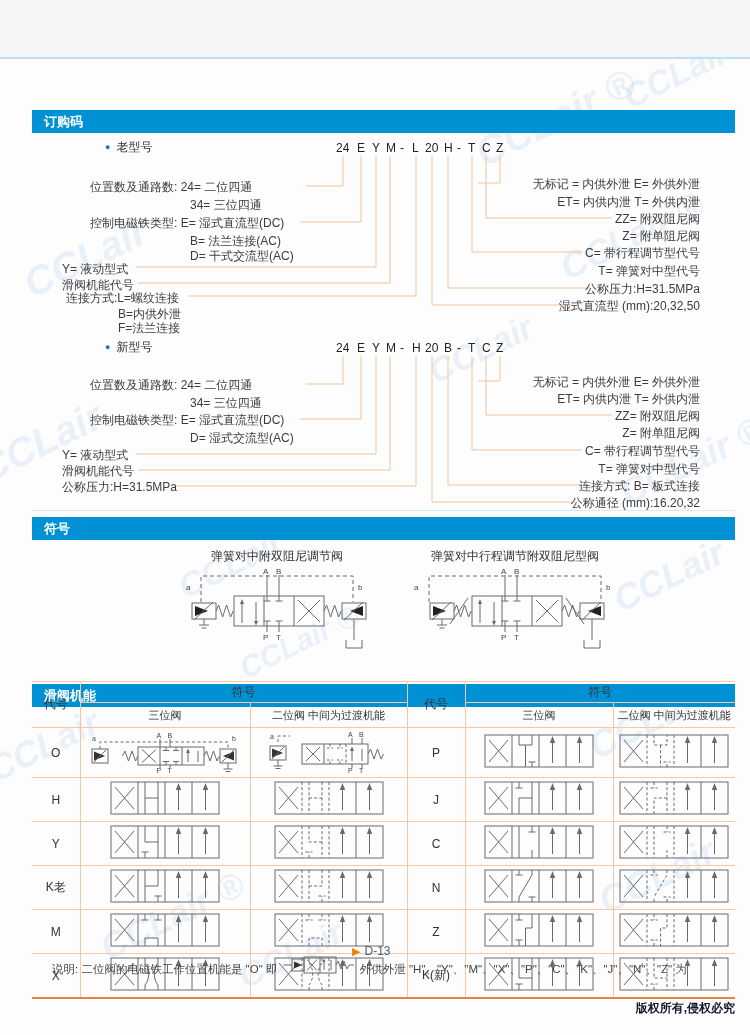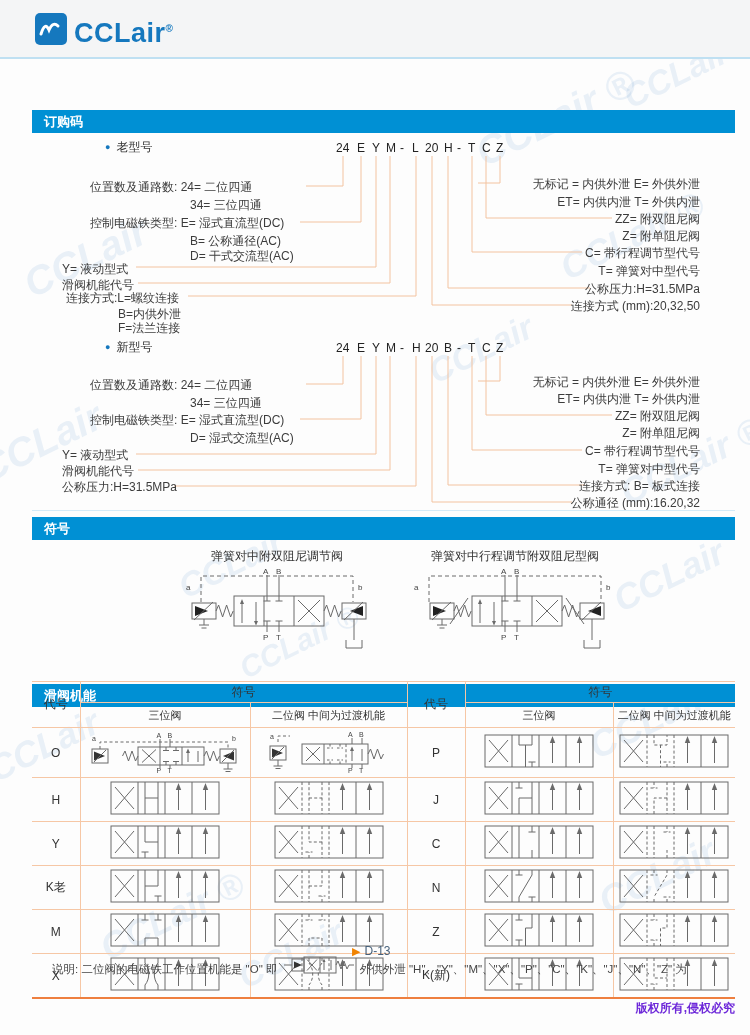--- a/index.html
+++ b/index.html
@@ -35,21 +35,21 @@
   table.spool td:first-child{border-left:none;}
   table.spool td:last-child{border-right:none;}
   table.spool tr.h1 td{height:20px;border-top:none;font-size:12px;}
   table.spool tr.h2 td{height:24px;font-size:11px;margin-left:42px;}
   table.spool tr.d td{height:38px;}
   
   .note{position:absolute;left:52px;top:952px;width:660px;font-size:11.5px;color:#444;line-height:26px;}
   .note .inline-sym{display:inline-block;vertical-align:middle;margin:0 2px;}
   .pagemark{position:absolute;left:352px;top:944px;font-size:12px;color:#46607a;}
   .pagemark .tri{color:#f08300;font-size:11px;margin-right:4px;}
-  .copyright{position:absolute;right:15px;top:1000px;font-size:12px;font-weight:bold;color:#6d28d9;}
+  .copyright{position:absolute;right:15px;top:1000px;font-size:12px;font-weight:bold;color:#0f172a;}
   svg text{font-family:"Liberation Sans","DejaVu Sans",sans-serif;}
 </style>
 </head>
 <body>
 
 <div class="page">
 
   <div id="wm-layer">
       <div class="wm" style="left: 470px; top: 95px; font-size: 40px;">CCLair ®</div>
       <div class="wm" style="left: 620px; top: 55px; font-size: 34px;">CCLair</div>
@@ -62,27 +62,20 @@
       <div class="wm" style="left: 610px; top: 555px; font-size: 36px;">CCLair</div>
       <div class="wm" style="left: 235px; top: 625px; font-size: 30px;">CCLair ®</div>
       <div class="wm" style="left: -15px; top: 725px; font-size: 36px;">CCLair</div>
       <div class="wm" style="left: 585px; top: 700px; font-size: 38px;">CCLair</div>
       <div class="wm" style="left: 95px; top: 895px; font-size: 36px;">CCLair ®</div>
       <div class="wm" style="left: 595px; top: 855px; font-size: 38px;">CCLair</div>
       <div class="wm" style="left: 235px; top: 935px; font-size: 34px;">CCLair</div>
     </div>
 
   <div class="hdr">
-    <div class="logo">
-      <svg width="34" height="34" viewBox="0 0 34 34">
-        <rect x="1" y="1" width="32" height="32" rx="5" fill="#1578be"></rect>
-        <path d="M7 22 Q11 9 15 18 Q19 9 24 14" stroke="#fff" stroke-width="3" fill="none" stroke-linecap="round"></path>
-      </svg>
-      <span class="brand"><span>CCLair</span><sup>®</sup></span>
-    </div>
   </div>
 
   <div class="bar" style="top:110px;">
     <span>订购码</span>
   </div>
 
   <svg class="leads" width="750" height="1035">
     <g stroke="#f3c3a0" stroke-width="1" fill="none">
       <path d="M343 156 V186 H306"></path>
         <path d="M361 156 V222 H300"></path>
@@ -121,37 +114,37 @@
       <span class="tok" style="left: 444px; top: 141px;">H</span>
       <span class="tok" style="left: 457px; top: 141px;">-</span>
       <span class="tok" style="left: 468px; top: 141px;">T</span>
       <span class="tok" style="left: 482px; top: 141px;">C</span>
       <span class="tok" style="left: 496px; top: 141px;">Z</span>
     </div>
   <div id="old-left">
       <div class="spec" style="left: 90px; top: 179px;">位置数及通路数: 24= 二位四通</div>
       <div class="spec" style="left: 190px; top: 197px;">34= 三位四通</div>
       <div class="spec" style="left: 90px; top: 215px;">控制电磁铁类型: E= 湿式直流型(DC)</div>
-      <div class="spec" style="left: 190px; top: 233px;">B= 公称通径(AC)</div>
+      <div class="spec" style="left: 190px; top: 233px;">B= 法兰连接(AC)</div>
       <div class="spec" style="left: 190px; top: 248px;">D= 干式交流型(AC)</div>
       <div class="spec" style="left: 62px; top: 261px;">Y= 液动型式</div>
       <div class="spec" style="left: 62px; top: 277px;">滑阀机能代号</div>
       <div class="spec" style="left: 66px; top: 290px;">连接方式:L=螺纹连接</div>
       <div class="spec" style="left: 118px; top: 306px;">B=内供外泄</div>
       <div class="spec" style="left: 118px; top: 320px;">F=法兰连接</div>
     </div>
   <div id="old-right">
       <div class="spec r" style="right: 50px; top: 176px;">无标记 = 内供外泄   E= 外供外泄</div>
       <div class="spec r" style="right: 50px; top: 194px;">ET= 内供内泄   T= 外供内泄</div>
       <div class="spec r" style="right: 50px; top: 211px;">ZZ= 附双阻尼阀</div>
       <div class="spec r" style="right: 50px; top: 228px;">Z= 附单阻尼阀</div>
       <div class="spec r" style="right: 50px; top: 245px;">C= 带行程调节型代号</div>
       <div class="spec r" style="right: 50px; top: 263px;">T= 弹簧对中型代号</div>
       <div class="spec r" style="right: 50px; top: 281px;">公称压力:H=31.5MPa</div>
-      <div class="spec r" style="right: 50px; top: 298px;">连接方式 (mm):20,32,50</div>
+      <div class="spec r" style="right: 50px; top: 298px;">湿式直流型 (mm):20,32,50</div>
     </div>
 
   <div class="bullet-label" style="left:105px;top:339px;">
     <span class="dot">●</span><span>新型号</span>
   </div>
   <div id="new-tokens">
       <span class="tok" style="left: 336px; top: 341px;">24</span>
       <span class="tok" style="left: 357px; top: 341px;">E</span>
       <span class="tok" style="left: 372px; top: 341px;">Y</span>
       <span class="tok" style="left: 386px; top: 341px;">M</span>

